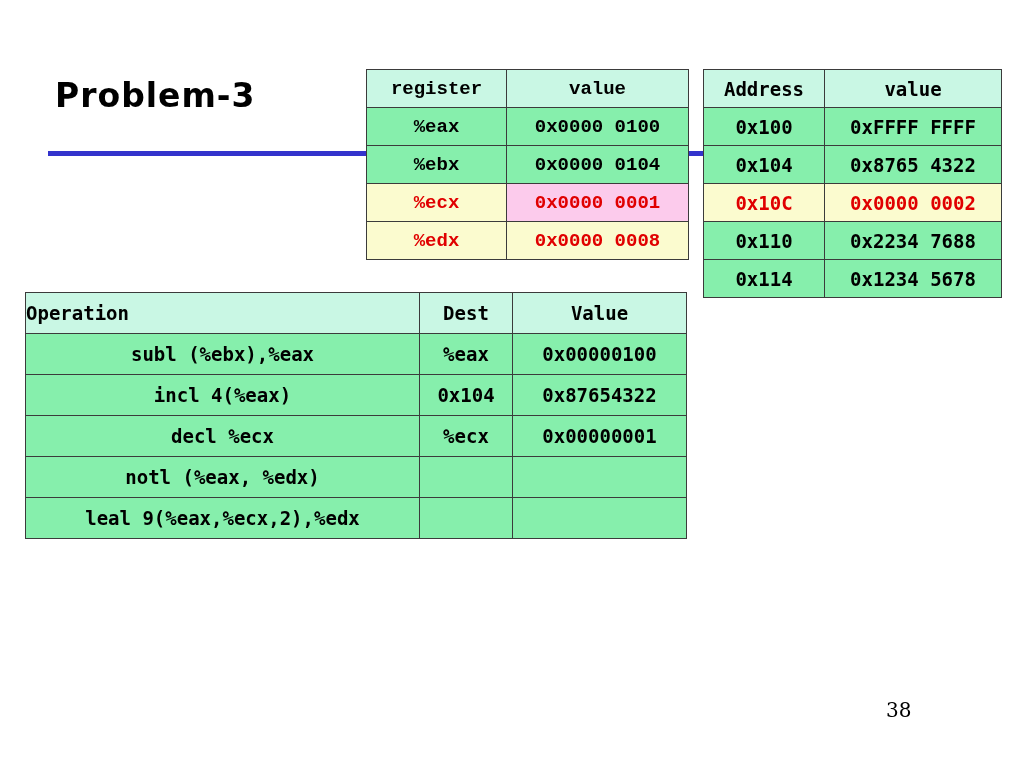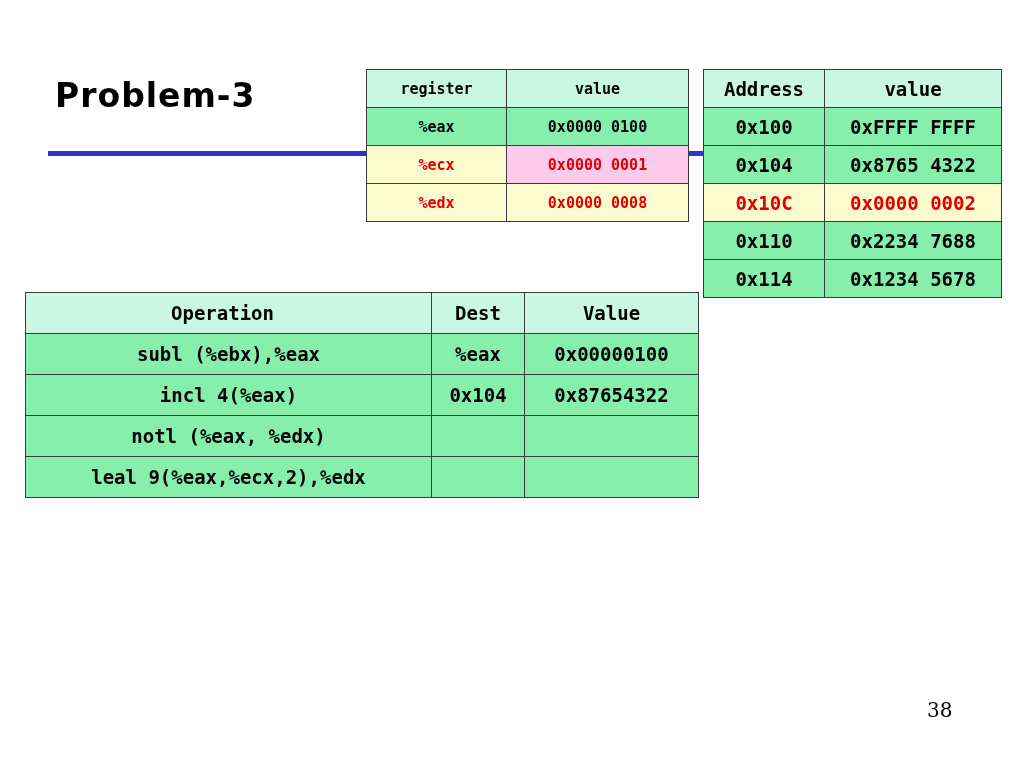--- a/index.html
+++ b/index.html
@@ -70,21 +70,22 @@
   .txt-purple  { color: #a626c7 !important; }
 
   
   #register-table {
     left: 366px;
     top: 69px;
     width: 320px;
   }
   #register-table th, #register-table td {
     height: 37px;
-    font-size: 15px;
+    font-size: 19px;
+    font-family: Liberation Mono, monospace;
   }
   #register-table .col-reg { width: 139px; }
   #register-table .col-val { width: 181px; }
 
   
   #memory-table {
     left: 703px;
     top: 69px;
     width: 296px;
   }
@@ -102,51 +103,54 @@
     top: 292px;
     width: 658px;
   }
   #operations-table th, #operations-table td {
     height: 40px;
     font-size: 19px;
   }
   #operations-table .col-op   { width: 393px; text-align: center; }
   #operations-table .col-dest { width: 92px; }
   #operations-table .col-value{ width: 173px; }
-  #operations-table th.col-op { text-align: center; padding-right: 12px; }
+  #operations-table th.col-op { text-align: left; padding-right: 0; }
 
   
   #page-number {
     position: absolute;
     left: 886px;
     top: 698px;
     font-family: "DejaVu Serif", serif;
     font-size: 20px;
     color: #000000;
-    margin-left: 41px;
   }
 </style>
 </head>
 <body>
 
 <div id="title-rule"></div>
 
 <div id="slide-title">Problem-3</div>
 
 <table class="grid" id="register-table">
   <thead>
     <tr>
       <th class="col-reg hdr-cell">register</th>
       <th class="col-val hdr-cell">value</th>
     </tr>
   </thead>
   <tbody id="register-body">
       <tr>
         <td class="col-reg">%eax</td>
         <td class="col-val">0x0000 0100</td>
+      </tr>
+      <tr>
+        <td class="col-reg">%ebx</td>
+        <td class="col-val">0x0000 0104</td>
       </tr>
       <tr>
         <td class="col-reg cell-yellow txt-red">%ecx</td>
         <td class="col-val cell-pink txt-red">0x0000 0001</td>
       </tr>
       <tr>
         <td class="col-reg cell-yellow txt-red">%edx</td>
         <td class="col-val cell-yellow txt-red">0x0000 0008</td>
       </tr>
     </tbody>
@@ -196,20 +200,25 @@
         <td class="col-op">subl (%ebx),%eax</td>
         <td class="col-dest">%eax</td>
         <td class="col-value">0x00000100</td>
       </tr>
       <tr>
         <td class="col-op">incl 4(%eax)</td>
         <td class="col-dest">0x104</td>
         <td class="col-value">0x87654322</td>
       </tr>
       <tr>
+        <td class="col-op">decl %ecx</td>
+        <td class="col-dest">%ecx</td>
+        <td class="col-value">0x00000001</td>
+      </tr>
+      <tr>
         <td class="col-op">notl (%eax, %edx)</td>
         <td class="col-dest"></td>
         <td class="col-value"></td>
       </tr>
       <tr>
         <td class="col-op">leal 9(%eax,%ecx,2),%edx</td>
         <td class="col-dest"></td>
         <td class="col-value"></td>
       </tr>
     </tbody>

